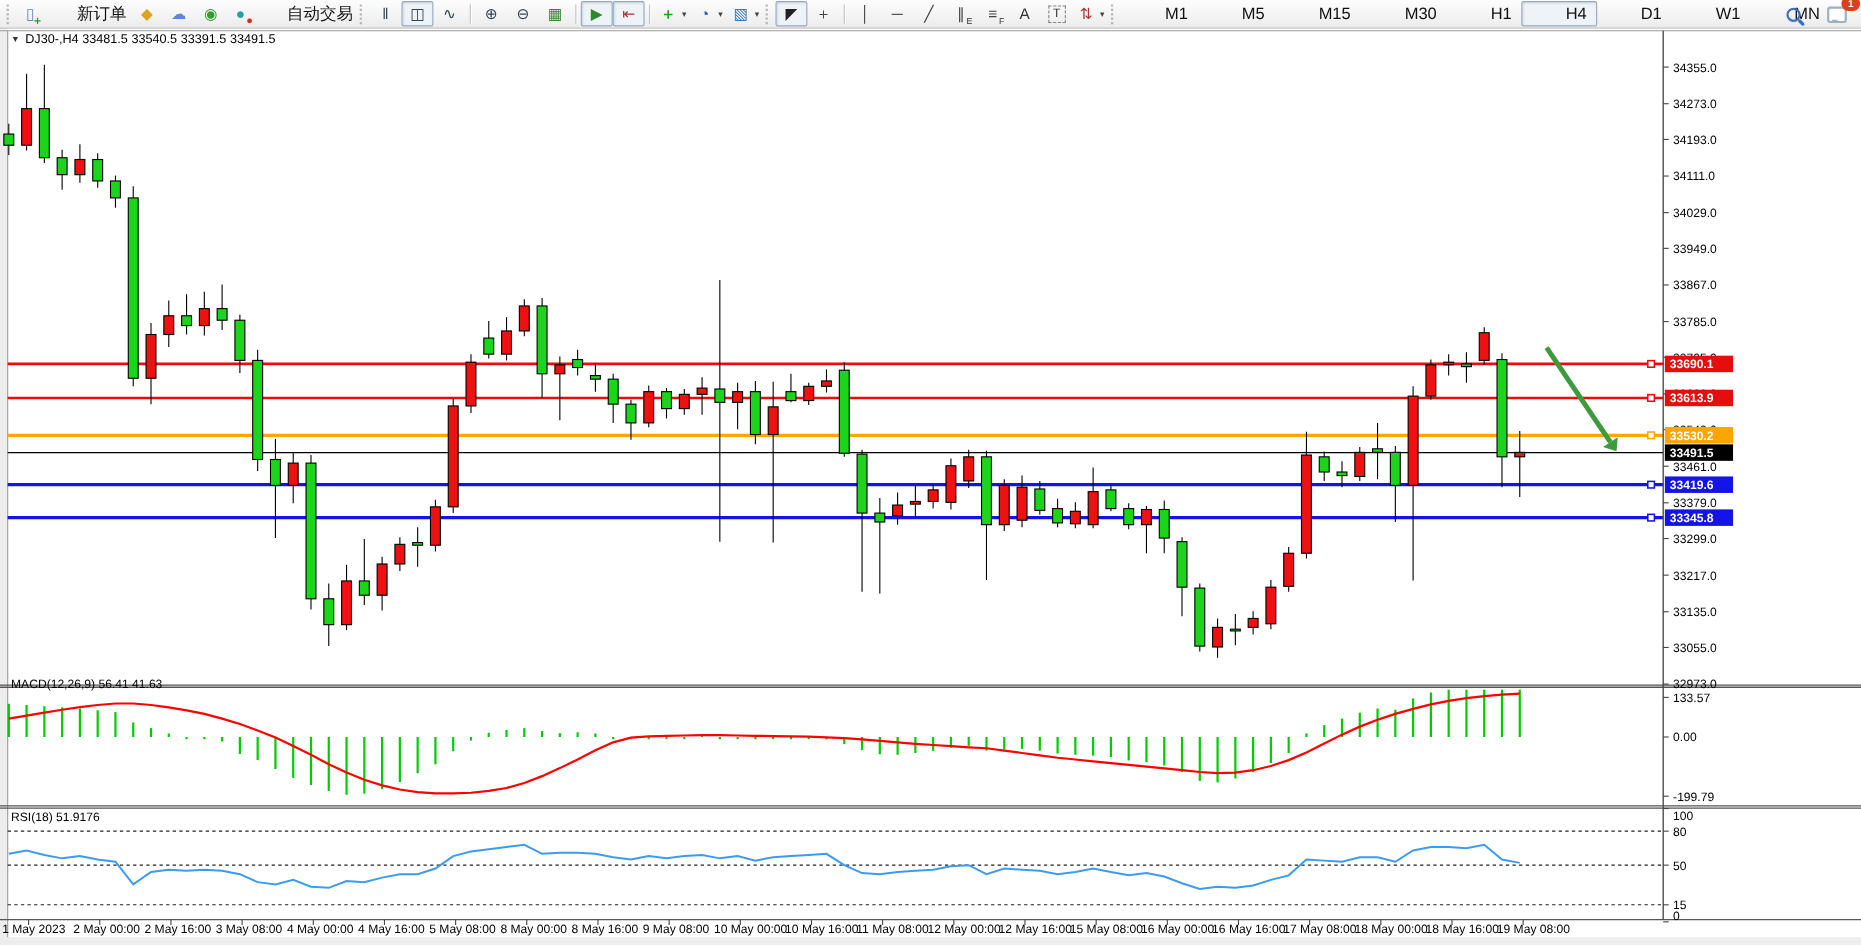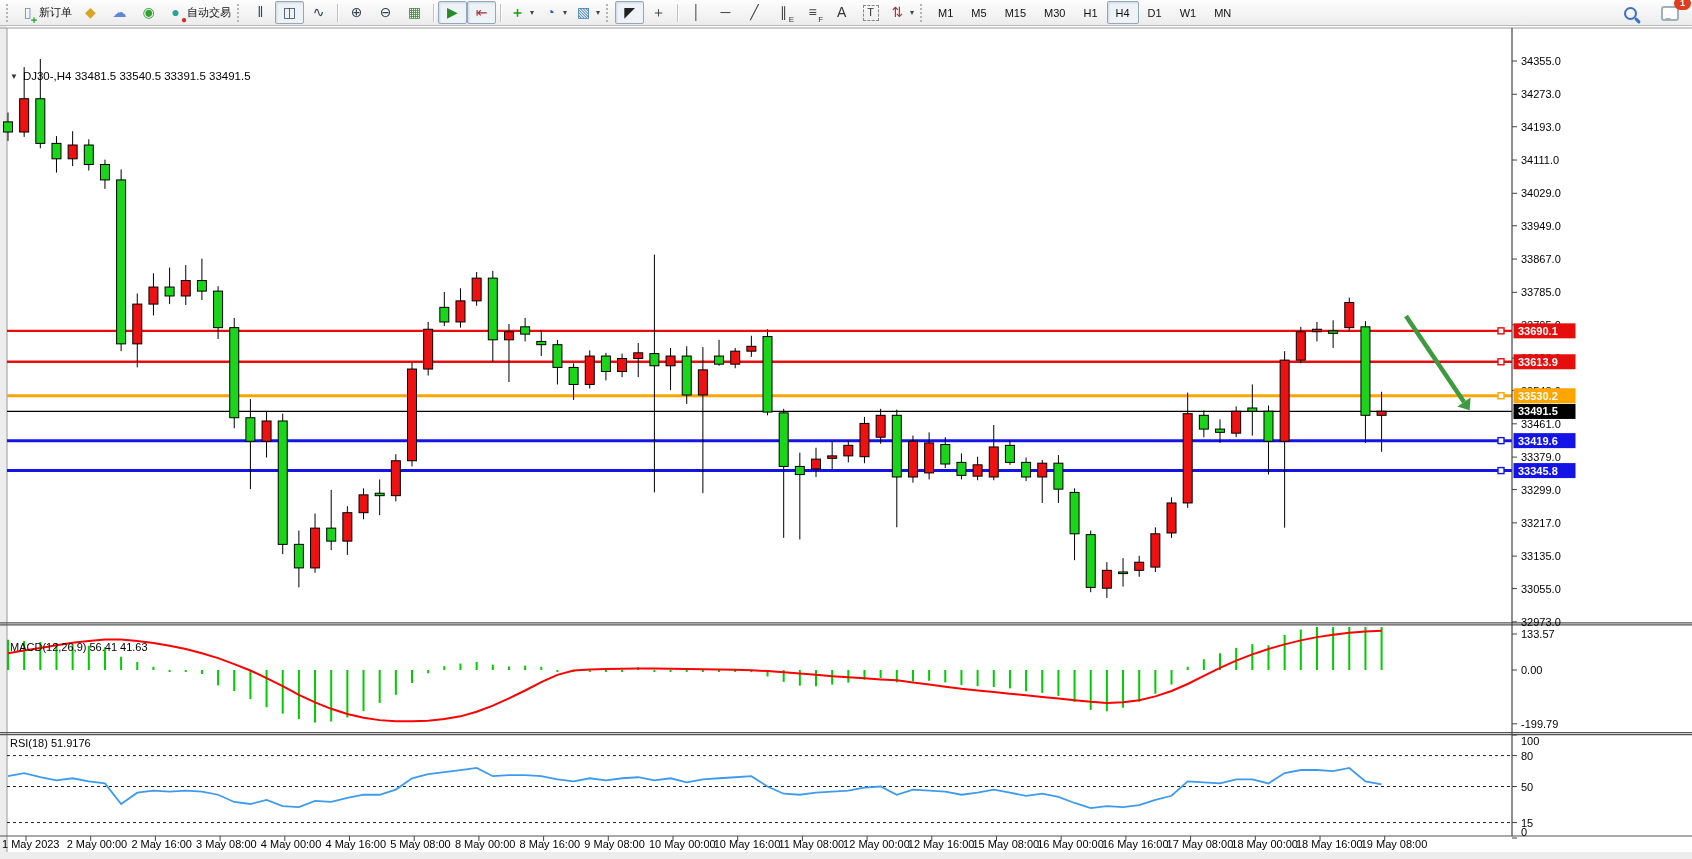--- a/index.html
+++ b/index.html
@@ -6,21 +6,21 @@
   .screen{position:relative;width:1692px;height:859px;background:#fff;overflow:hidden;
           font-family:"Liberation Sans","DejaVu Sans",sans-serif;-webkit-font-smoothing:antialiased;}
   
   .toolbar{position:absolute;left:0;top:0;width:1692px;height:26px;
            background:linear-gradient(#fdfdfd,#ececec);border-bottom:1px solid #b9b9b9;
            display:flex;align-items:center;padding-left:4px;box-sizing:border-box;z-index:5;}
   .tbtn{height:21px;min-width:21px;display:inline-flex;align-items:center;justify-content:center;
         gap:3px;padding:0 3px;border:1px solid transparent;border-radius:2px;font-size:12px;color:#222;
         cursor:default;white-space:nowrap;}
   .tbtn.pressed{background:#eef3f8;border:1px solid #93a8bd;box-shadow:inset 1px 1px 2px #ccd6e0;}
-  .tbtn .lbl{font-size:11px;color:#111;}
+  .tbtn .lbl{font-size:15px;color:#111;margin-left:31px;}
   .tf{font-size:11px;color:#333;padding:0 5px;}
   .sep{width:1px;height:18px;background:#c2c2c2;margin:0 4px;box-shadow:1px 0 0 #fff;flex:none;}
   .grip{width:3px;height:18px;border-left:2px dotted #b5b5b5;margin:0 4px 0 2px;flex:none;}
   .ticon{width:17px;height:17px;display:inline-flex;align-items:center;justify-content:center;
          font-size:14px;line-height:17px;position:relative;flex:none;}
   .ticon .ov{position:absolute;right:-3px;bottom:-4px;font-size:10px;font-weight:bold;line-height:10px;}
   .ticon .sub{position:absolute;right:-2px;bottom:-3px;font-size:8px;color:#333;line-height:8px;}
   .caret{font-size:8px;color:#444;margin-left:1px;}
   .tbtn.boxedT .ticon{border:1px dashed #888;width:14px;height:14px;font-size:11px;}
   .toolbar-right{position:absolute;right:8px;top:0;height:26px;display:flex;align-items:center;gap:10px;}
@@ -30,23 +30,23 @@
   .i-chat{width:14px;height:11px;border:2px solid #9fb0bd;border-radius:3px;position:relative;background:#fff;}
   .i-chat::after{content:"";position:absolute;left:2px;bottom:-5px;border:3px solid transparent;border-top-color:#9fb0bd;}
   .badge{position:absolute;right:-8px;top:-6px;min-width:13px;height:13px;border-radius:8px;background:#e03c1e;
          color:#fff;font-size:9px;font-weight:bold;display:flex;align-items:center;justify-content:center;padding:0 2px;}
   
   .chartbg{position:absolute;left:0;top:26px;width:1692px;height:833px;background:#fff;}
   .leftstrip{position:absolute;left:0;top:26px;width:7px;height:833px;background:#ededed;}
   .bottomstrip{position:absolute;left:0;top:852px;width:1692px;height:7px;background:#ededed;}
   svg.plot{position:absolute;left:0;top:0;z-index:2;}
   .overlay-label{position:absolute;z-index:3;font-size:11px;color:#000;white-space:nowrap;}
-  #chart-title{top:30px;left:10px;font-size:11.5px;margin-top:40px;}
+  #chart-title{top:30px;left:10px;font-size:11.5px;}
   #chart-title .exp{font-size:8px;color:#333;margin-right:5px;vertical-align:1px;}
-  #macd-label{top:641px;left:10px;}
+  #macd-label{top:616px;left:10px;}
   #rsi-label{top:737px;left:10px;}
 </style>
 </head>
 <body>
 
 <div class="screen">
   <div class="toolbar" id="toolbar">
       <span class="grip"></span>
       <span class="tbtn">
         <span class="ticon" style="color: rgb(106, 135, 184);">▯<span class="ov" style="color: rgb(24, 160, 24);">＋</span></span>

